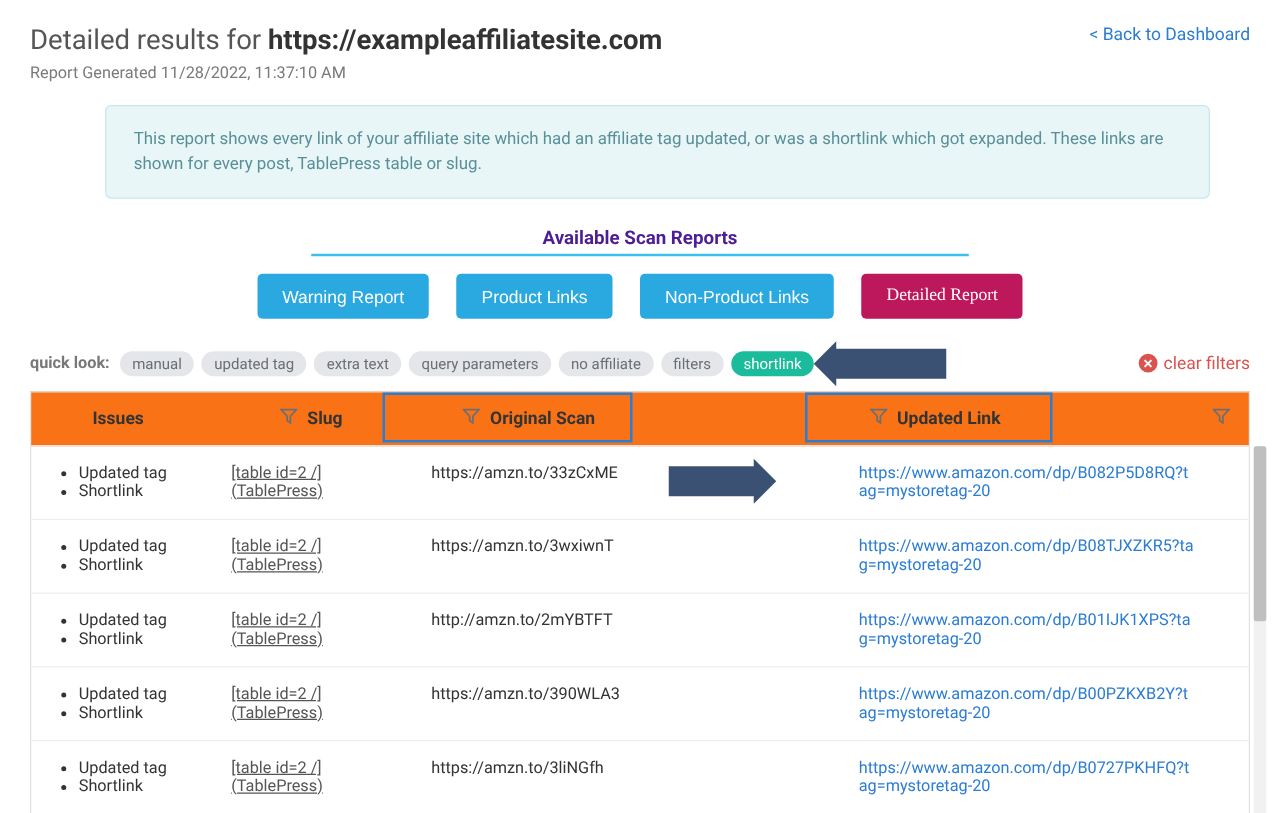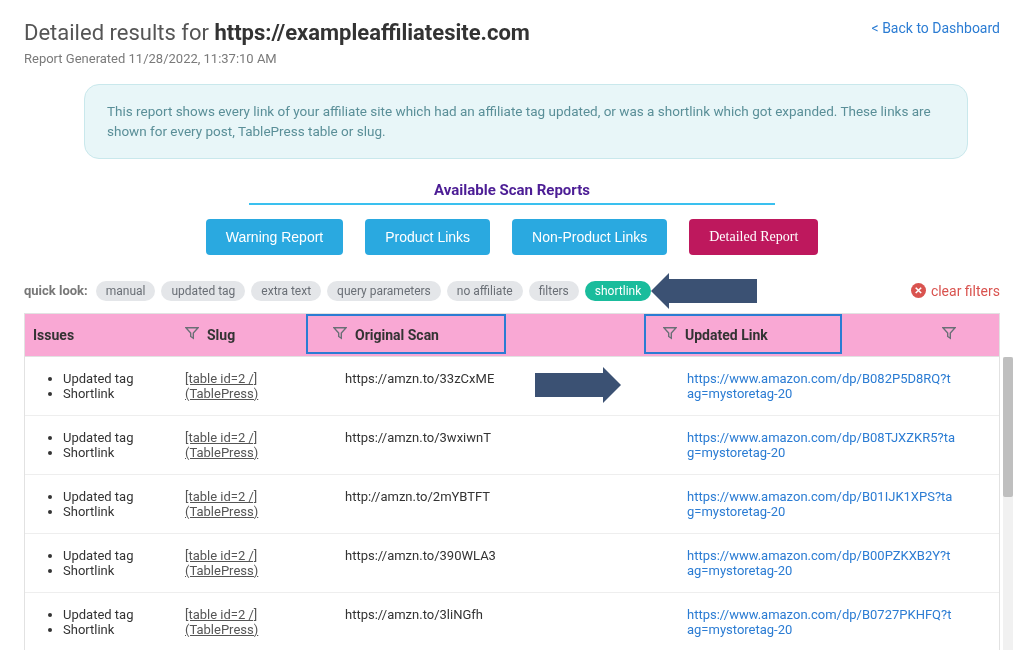--- a/index.html
+++ b/index.html
@@ -12,21 +12,21 @@
   }
   .container { width: 1024px; padding: 20px 24px 0 24px; }
   .header-row { display: flex; justify-content: space-between; align-items: flex-start; }
   .title { font-size: 22px; color: #555; font-weight: 400; margin: 0 0 6px 0; }
   .title b { font-weight: 700; color: #333; }
   .subtitle { font-size: 13px; color: #7a7a7a; margin: 0 0 18px 0; }
   .back-link { color: #2b7cd3; font-size: 14px; text-decoration: none; }
   .info-box {
     background: #e8f6f8;
     border: 1px solid #c9e8ec;
-    border-radius: 15px;
+    border-radius: 5px;
     padding: 16px 22px;
     margin: 0 32px 22px 60px;
     color: #5a8f98;
     font-size: 13.5px;
     line-height: 1.5;
   }
   .section-title {
     text-align: center;
     font-weight: 700;
     color: #4c1d95;
@@ -100,22 +100,23 @@
   .arrow-right::after {
     content:""; position:absolute; right:-16px; top:-6px;
     border-top:18px solid transparent;
     border-bottom:18px solid transparent;
     border-left:18px solid #3b5173;
   }
   .table-wrap { position:relative; }
   .table-header {
     display:flex; align-items:center;
     border:1px solid #e2e2e2;
-    background:#f9a8d4;
+    background:#f97316;
     height:44px;
+    padding-left:41px;
   }
   .col { display:flex; align-items:center; }
   .col.issues { width:160px; padding-left:8px; font-weight:700; color:#333; }
   .col.slug { width:130px; font-weight:700; color:#333; }
   .col.orig { width:320px; font-weight:700; color:#333; }
   .col.upd  { width:300px; font-weight:700; color:#333; }
   .col.filt { width:36px; justify-content:center; }
   .funnel { color:#6a6f76; font-size:13px; margin-right:8px; }
   .funnel svg { width:14px; height:14px; stroke:#6a6f76; fill:none; stroke-width:1.6; }
   .hl-box {

